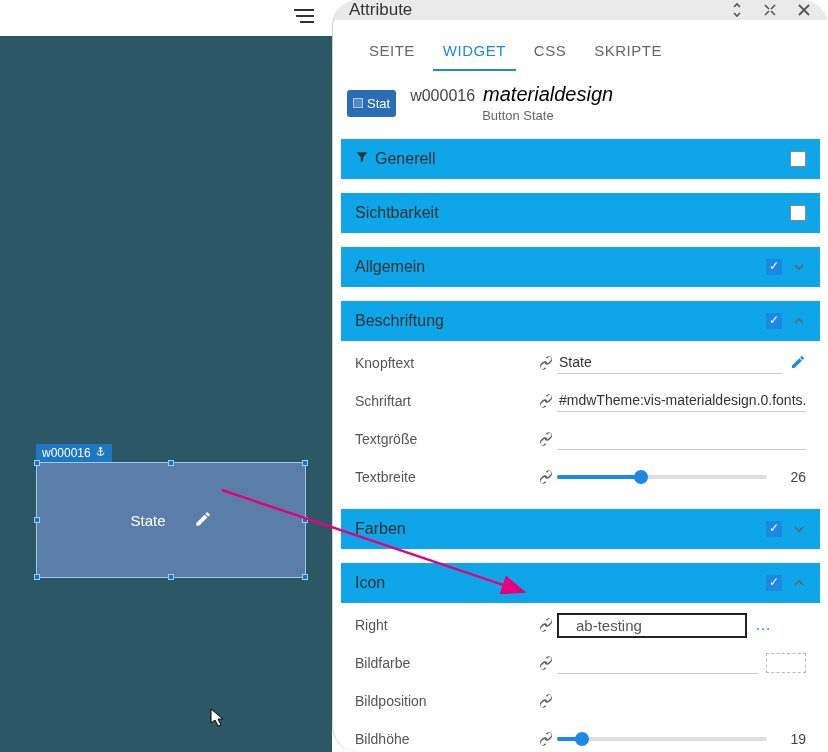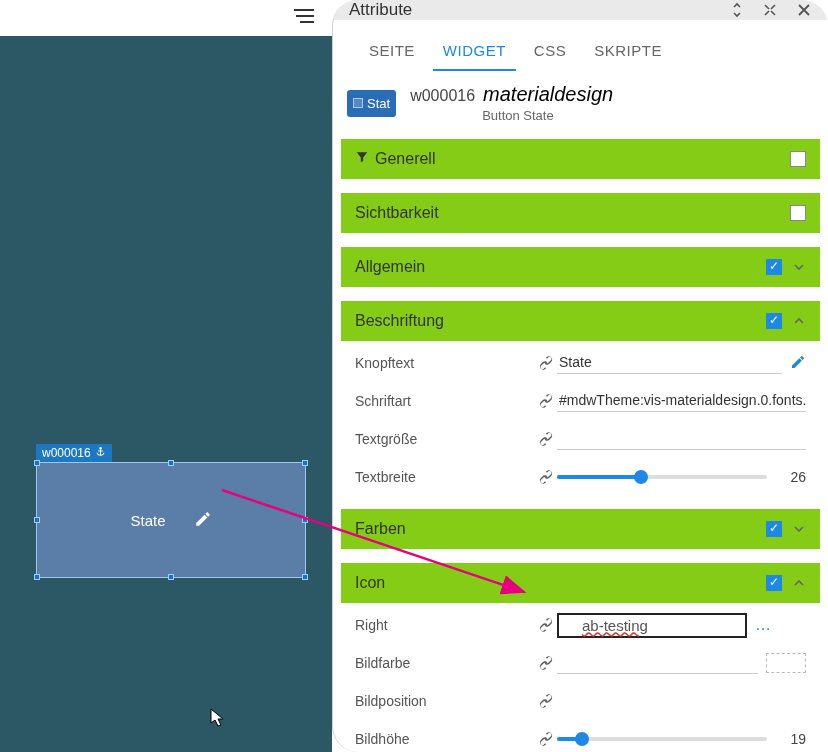--- a/index.html
+++ b/index.html
@@ -26,33 +26,33 @@
   .widget-id-row { display: flex; align-items: center; gap: 14px; padding: 6px 14px 12px 14px; }
   .chip { background: #2a6db5; color: #fff; font-size: 13px; padding: 6px 6px; border-radius: 3px; display:flex; align-items:center; gap:4px;}
   .chip .sq{width:10px;height:10px;background:#fff3;border:1px solid #fff8;}
   .wid-meta { display:flex; flex-direction:column; }
   .wid-meta .row1{ display:flex; gap:8px; align-items:baseline;}
   .wid-meta .wid{ font-size:16px; color:#444;}
   .wid-meta .md{ font-style:italic; font-weight:400; font-size:20px;}
   .wid-meta .sub{ font-size:13px; color:#666; margin-left:72px; margin-top:2px;}
 
   .section { margin: 4px 8px 10px 8px; }
-  .section-head { background: #84cc16; height: 40px; display: flex; align-items: center; padding: 0 14px; font-size: 16px; color: #333; }
+  .section-head { background: #0ea5e9; height: 40px; display: flex; align-items: center; padding: 0 14px; font-size: 16px; color: #333; }
   .section-head .spacer{flex:1;}
   .section-head .ck { width:16px; height:16px; border:1px solid #888; background:#fff; display:inline-block;}
   .section-head .ck.checked{ background:#1e88e5; border-color:#1e88e5; position:relative;}
   .section-head .ck.checked:after{content:"✓"; color:#fff; font-size:12px; position:absolute; left:2px; top:-1px;}
   .section-head .filter-icon{margin-right:6px;}
   .section-head .chev{ margin-left:10px; color:#666; display:inline-flex;}
   .section-body { padding: 8px 14px 4px 14px; display:flex; flex-direction:column; gap:10px;}
   .prop-row { display:flex; align-items:center; font-size:14px; color:#555; min-height:28px;}
   .prop-label { width: 180px; flex-shrink:0;}
   .link-ic { width:22px; color:#666; display:inline-flex; justify-content:center;}
   .prop-val { flex:1; border-bottom:1px solid #ccc; padding:2px 2px; color:#333; font-size:14px; min-height:22px; white-space:nowrap; overflow:hidden;}
-  .prop-input-box{ flex:0 0 190px; border:2px solid #222; padding:2px 23px; font-size:15px; text-decoration: underline; text-decoration-style: wavy; text-decoration-color: #d33; }
+  .prop-input-box{ flex:0 0 190px; border:2px solid #222; padding:2px 17px; font-size:15px; text-decoration-style: wavy; text-decoration-color: #d33; }
   .edit-ic{ color:#1e88e5; margin-left:8px;}
   .slider-wrap{flex:1; display:flex; align-items:center; gap:11px;}
   .slider{ flex:1; height:4px; background:#ddd; position:relative; border-radius:2px;}
   .slider .fill{position:absolute; left:0; top:0; bottom:0; background:#1e88e5; border-radius:2px;}
   .slider .thumb{position:absolute; top:50%; width:14px; height:14px; background:#1e88e5; border-radius:50%; transform:translate(-50%,-50%);}
   .slider-val{ width:28px; text-align:right; color:#444;}
   .ellipsis-btn{ color:#1e88e5; margin-left:8px; font-size:16px;}
   .swatch{ width:40px; height:20px; border:1px dashed #bbb; margin-left:8px;}
   .dropdown{ flex:1; display:flex; border-bottom:1px solid #ccc; align-items:center; padding:2px 2px;}
   .dropdown .dd-caret{color:#888;}

